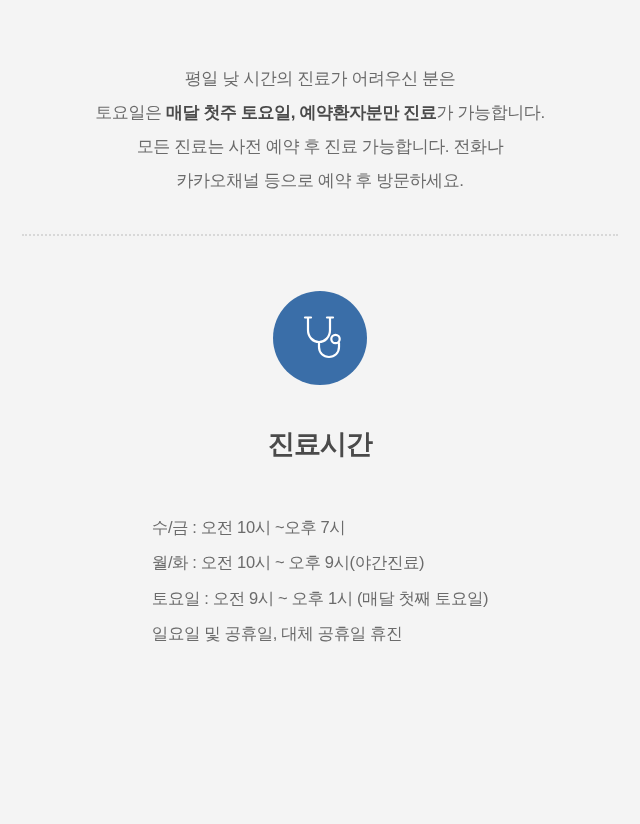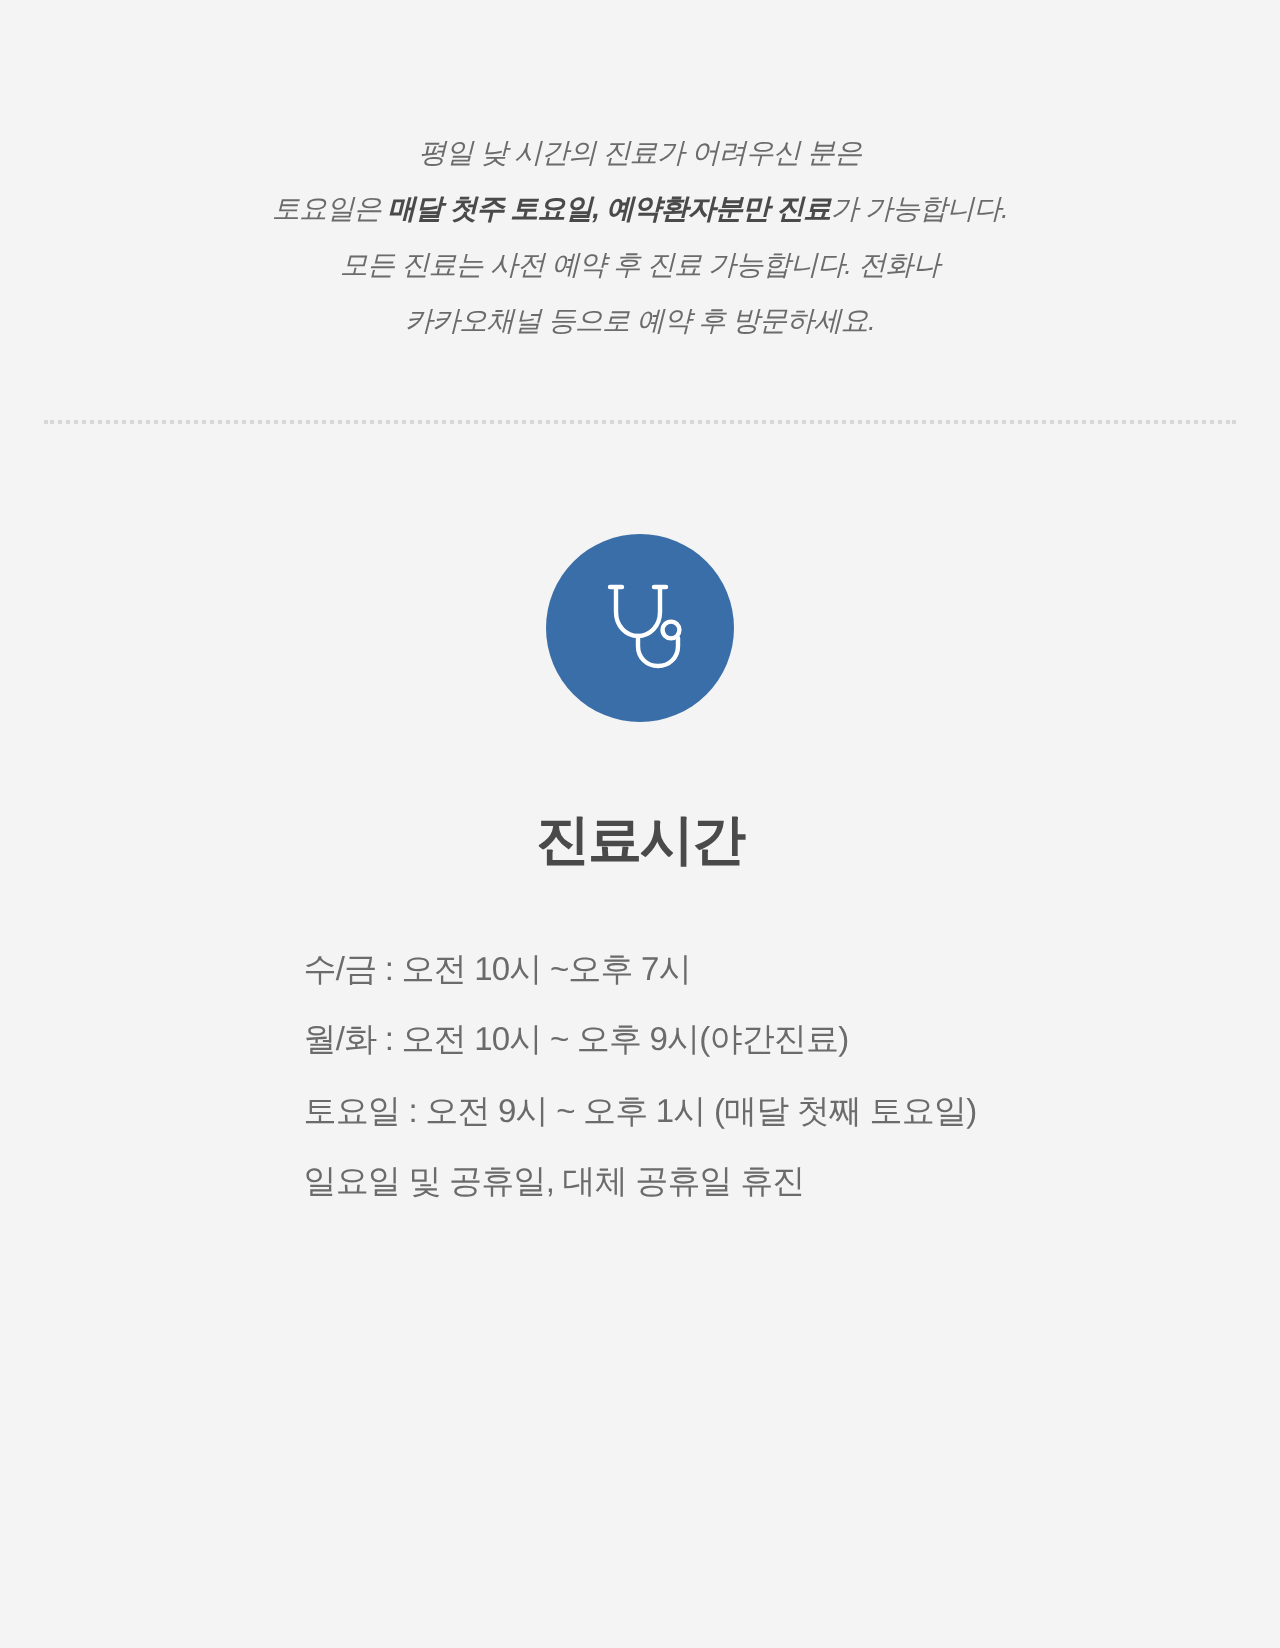--- a/index.html
+++ b/index.html
@@ -32,25 +32,24 @@
   .notice-title {
     font-size: 25px;
     font-weight: bold;
     color: #4aa89a;
     letter-spacing: -0.5px;
     line-height: 1.3;
     margin: 0 0 26px 0;
   }
 
   .notice-lines {
-    font-size: 14px;
+    font-size: 17px;
     color: #6b6b6b;
     line-height: 2.0;
     letter-spacing: -0.4px;
-    font-style: italic;
   }
 
   .notice-line {
     display: block;
     white-space: nowrap;
   }
 
   .notice-line .em {
     font-weight: bold;
     color: #4a4a4a;
@@ -86,21 +85,21 @@
 
   .hours-title {
     margin-top: 41px;
     font-size: 27px;
     font-weight: bold;
     color: #4a4a4a;
     letter-spacing: -1px;
   }
 
   .hours-list {
-    margin: 30px 0 0 0;
+    margin: 48px 0 0 0;
     padding: 0;
     list-style: none;
     display: inline-block;
     text-align: left;
   }
 
   .hours-item {
     font-size: 16.5px;
     color: #6b6b6b;
     line-height: 2.15;

